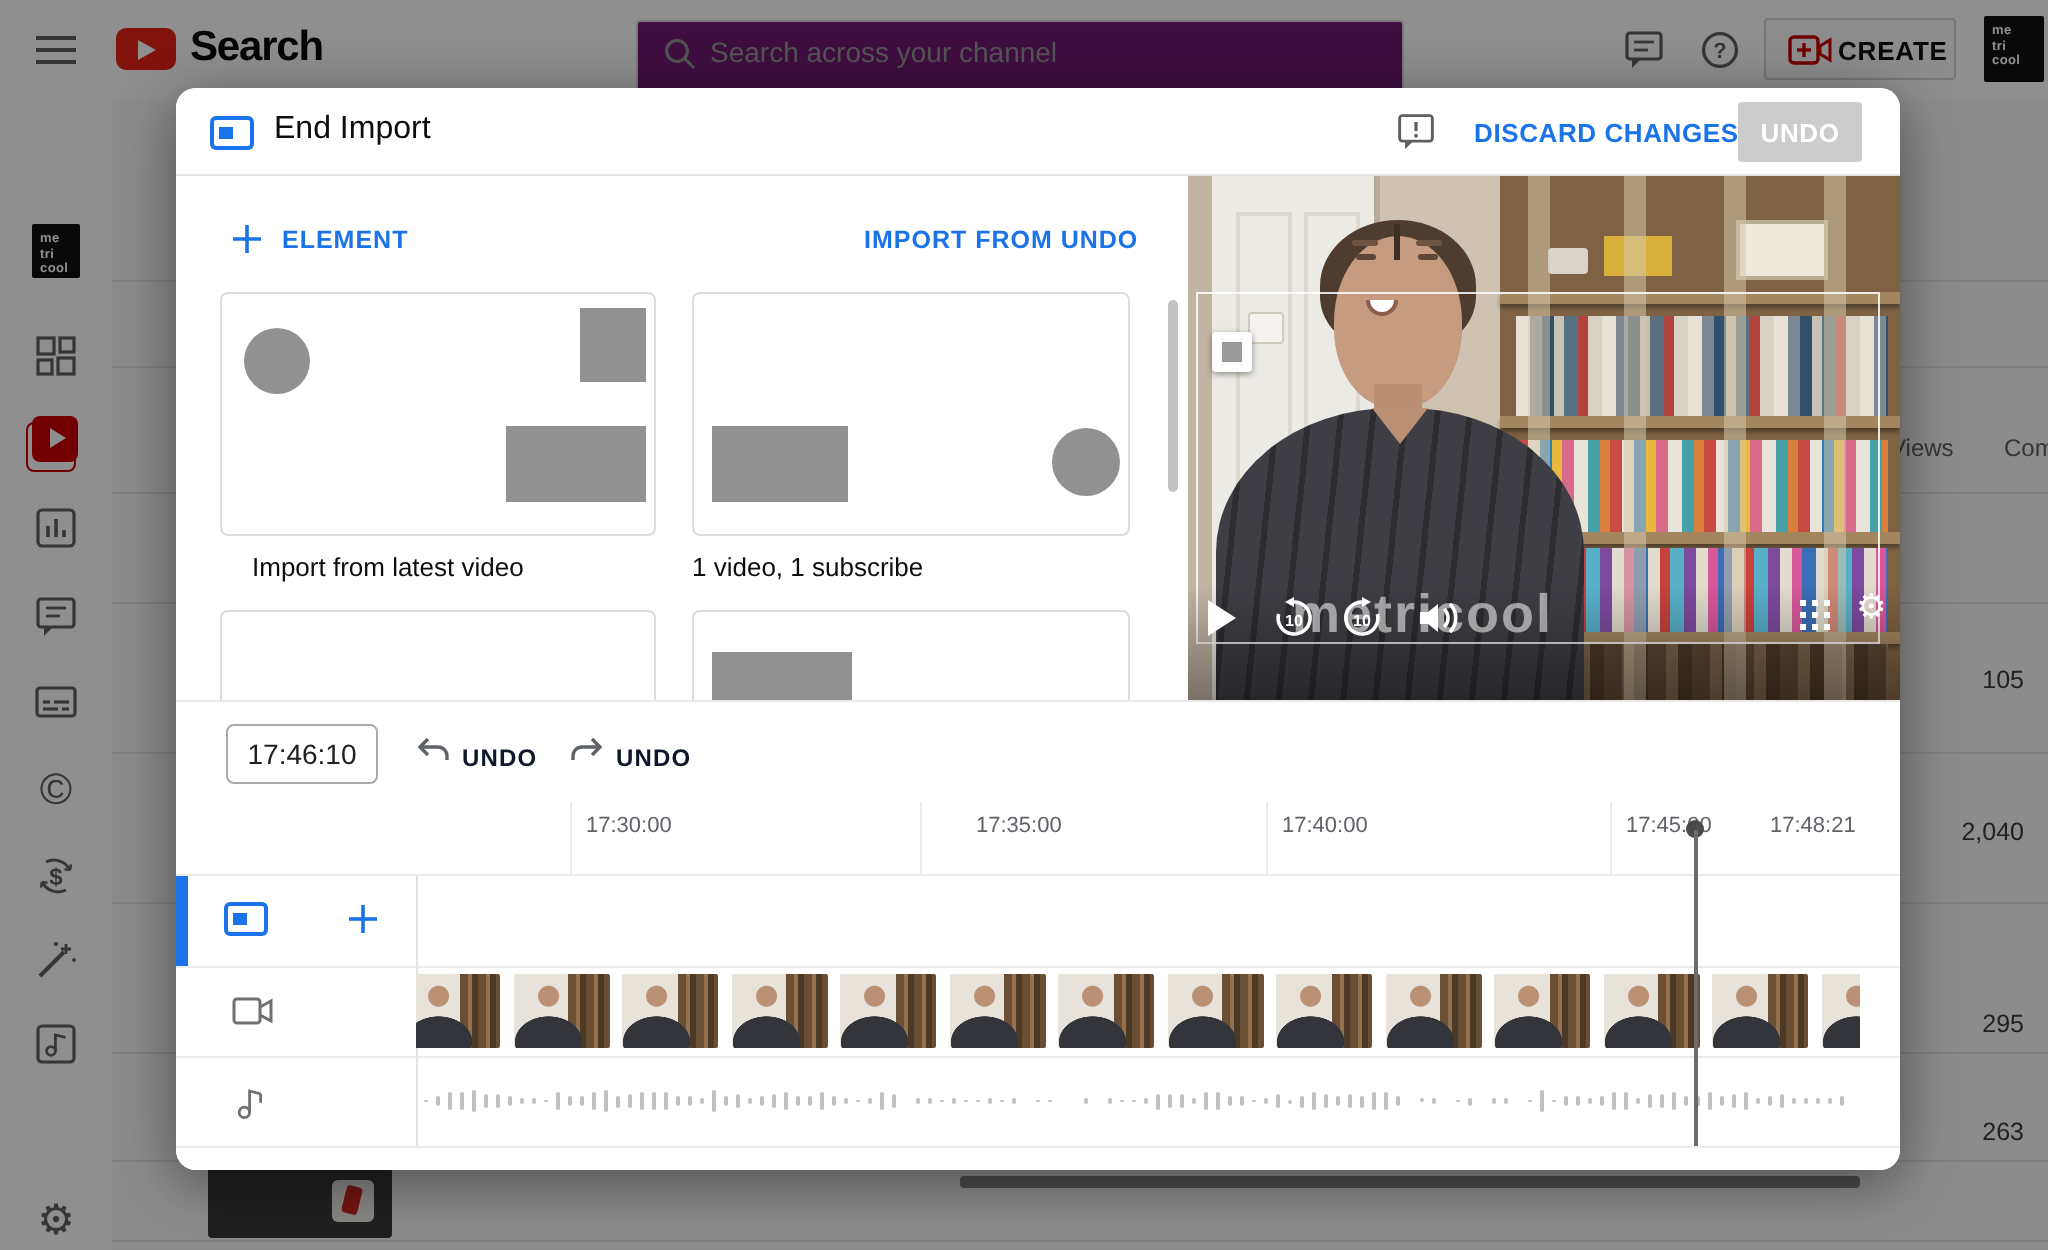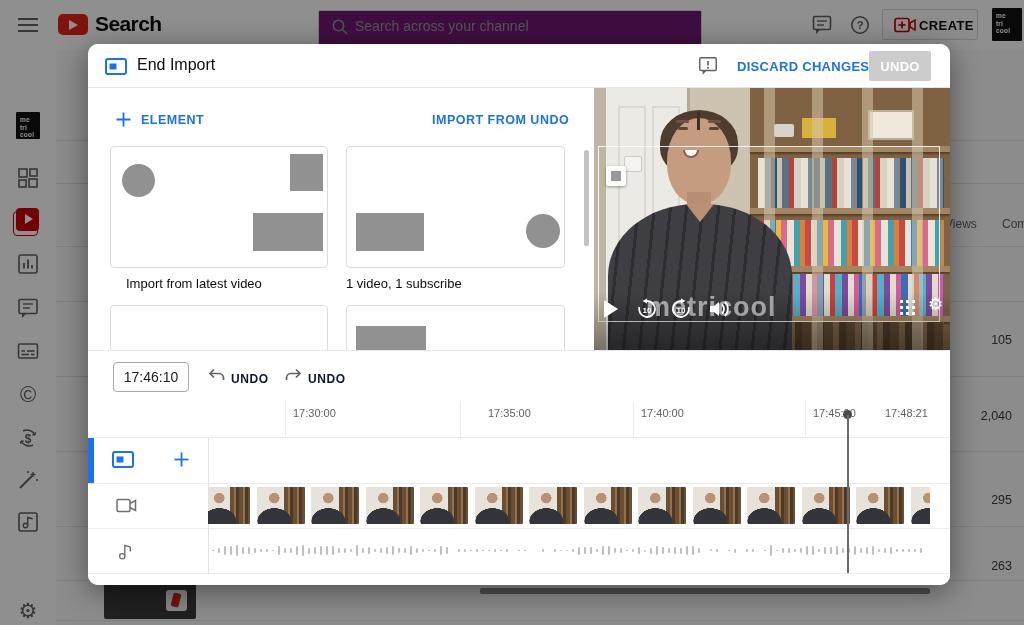--- a/index.html
+++ b/index.html
@@ -241,21 +241,21 @@
     <div class="bg-line" style="top:251px"></div>
     <div class="bg-line" style="top:326px"></div>
     <div class="bg-line" style="top:401px"></div>
     <div class="bg-line" style="top:476px"></div>
     <div class="bg-line" style="top:530px"></div>
     <div class="bg-line" style="top:570px"></div>
     <div class="bg-colhead" style="left:889px">Views</div>
     <div class="bg-colhead" style="left:946px">Comments</div>
     <div class="bg-num" style="left:867px;top:283px">105</div>
     <div class="bg-num" style="left:867px;top:359px">2,040</div>
-    <div class="bg-num" style="left:867px;top:443px">295</div>
+    <div class="bg-num" style="left:867px;top:455px">295</div>
     <div class="bg-num" style="left:867px;top:509px">263</div>
     <div class="bg-thumb">
         <div class="bg-thumb-logo"></div>
       </div>
     <div class="bg-title-dim"></div>
   </div>
 
   <div class="scrim"></div>
 
   <div class="modal">

